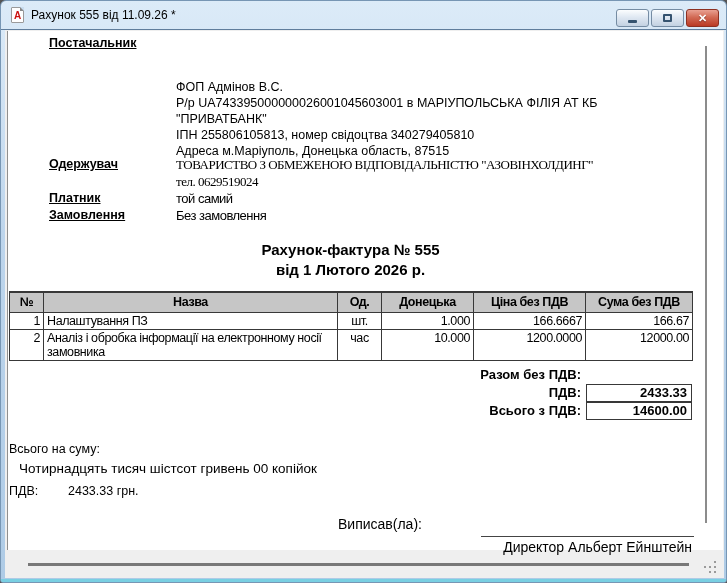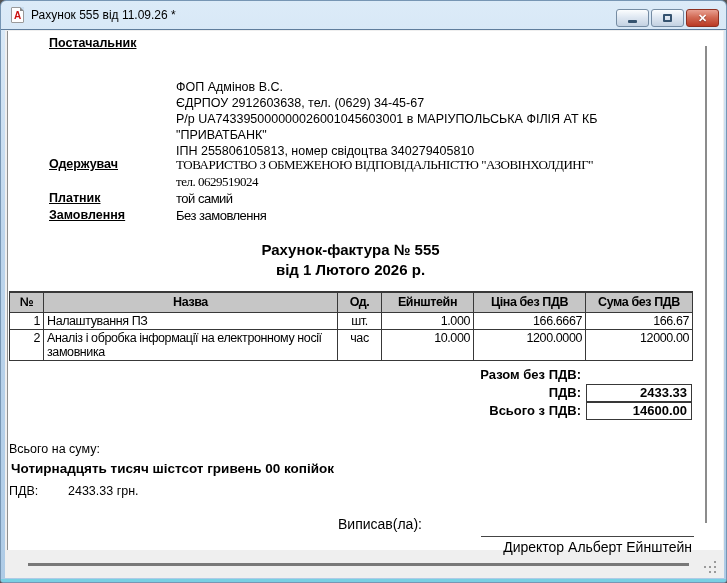--- a/index.html
+++ b/index.html
@@ -64,21 +64,21 @@
   table.items td{height:17px;vertical-align:top;}
   td.num{text-align:right;padding-right:2px;}
   td.unit{text-align:center;}
   td.r{text-align:right;margin-top:48px;}
   
   .t-row{position:absolute;left:1px;width:683px;height:18px;font-size:13px;font-weight:bold;}
   .t-label{position:absolute;left:250px;width:322px;text-align:right;line-height:18px;white-space:nowrap;}
   .t-box{position:absolute;left:577px;width:106px;height:18px;border:1px solid #383838;line-height:16px;text-align:right;padding-right:4px;}
   
   .sum-label{position:absolute;left:1px;top:411px;}
-  .sum-words{position:absolute;left:3px;top:430px;font-size:13.5px;font-weight:bold;}
+  .sum-words{position:absolute;left:11px;top:430px;font-size:13.5px;font-weight:normal;}
   .vat-label{position:absolute;left:1px;top:453px;}
   .vat-value{position:absolute;left:60px;top:453px;}
   
   .issued{position:absolute;left:330px;top:485px;font-size:14px;}
   .sig-line{position:absolute;left:473px;top:505px;width:213px;border-top:1px solid #444;}
   .sig-name{position:absolute;left:473px;top:508px;width:213px;text-align:right;font-size:14px;padding-right:2px;}
 </style>
 </head>
 <body>
 
@@ -100,24 +100,24 @@
     </div>
   </div>
 
   <div class="content-bg"></div>
 
   <div class="page">
 
     <div class="p-label" style="top:5px">Постачальник</div>
     <div class="sup-lines">
       <div>ФОП Адмінов В.С.</div>
-      <div>ЄДРПОУ 2912603638, тел. (0629) 34-45-67</div>
       <div>Р/р UA743395000000026001045603001 в МАРІУПОЛЬСЬКА ФІЛІЯ АТ КБ</div>
       <div>"ПРИВАТБАНК"</div>
       <div>ІПН 255806105813, номер свідоцтва 340279405810</div>
+      <div>Адреса м.Маріуполь, Донецька область, 87515</div>
     </div>
 
     <div class="p-label" style="top:126px">Одержувач</div>
     <div class="rec-lines cond">
       <div>ТОВАРИСТВО З ОБМЕЖЕНОЮ ВІДПОВІДАЛЬНІСТЮ "АЗОВІНХОЛДИНГ"</div>
       <div>тел. 0629519024</div>
     </div>
 
     <div class="p-label" style="top:160px">Платник</div>
     <div class="inline-val cond" style="top:160px">той самий</div>
@@ -137,21 +137,21 @@
           <col style="width:44px">
         <col style="width:92px">
           <col style="width:112px">
           <col style="width:107px">
       </colgroup>
       <thead>
         <tr>
           <th>№</th>
           <th>Назва</th>
           <th>Од.</th>
-          <th>Ейнштейн</th>
+          <th>Донецька</th>
           <th>Ціна без ПДВ</th>
           <th>Сума без ПДВ</th>
         </tr>
       </thead>
       <tbody>
         <tr>
           <td class="num">1</td>
           <td>Налаштування ПЗ</td>
           <td class="unit">шт.</td>
           <td class="r">1.000</td>

